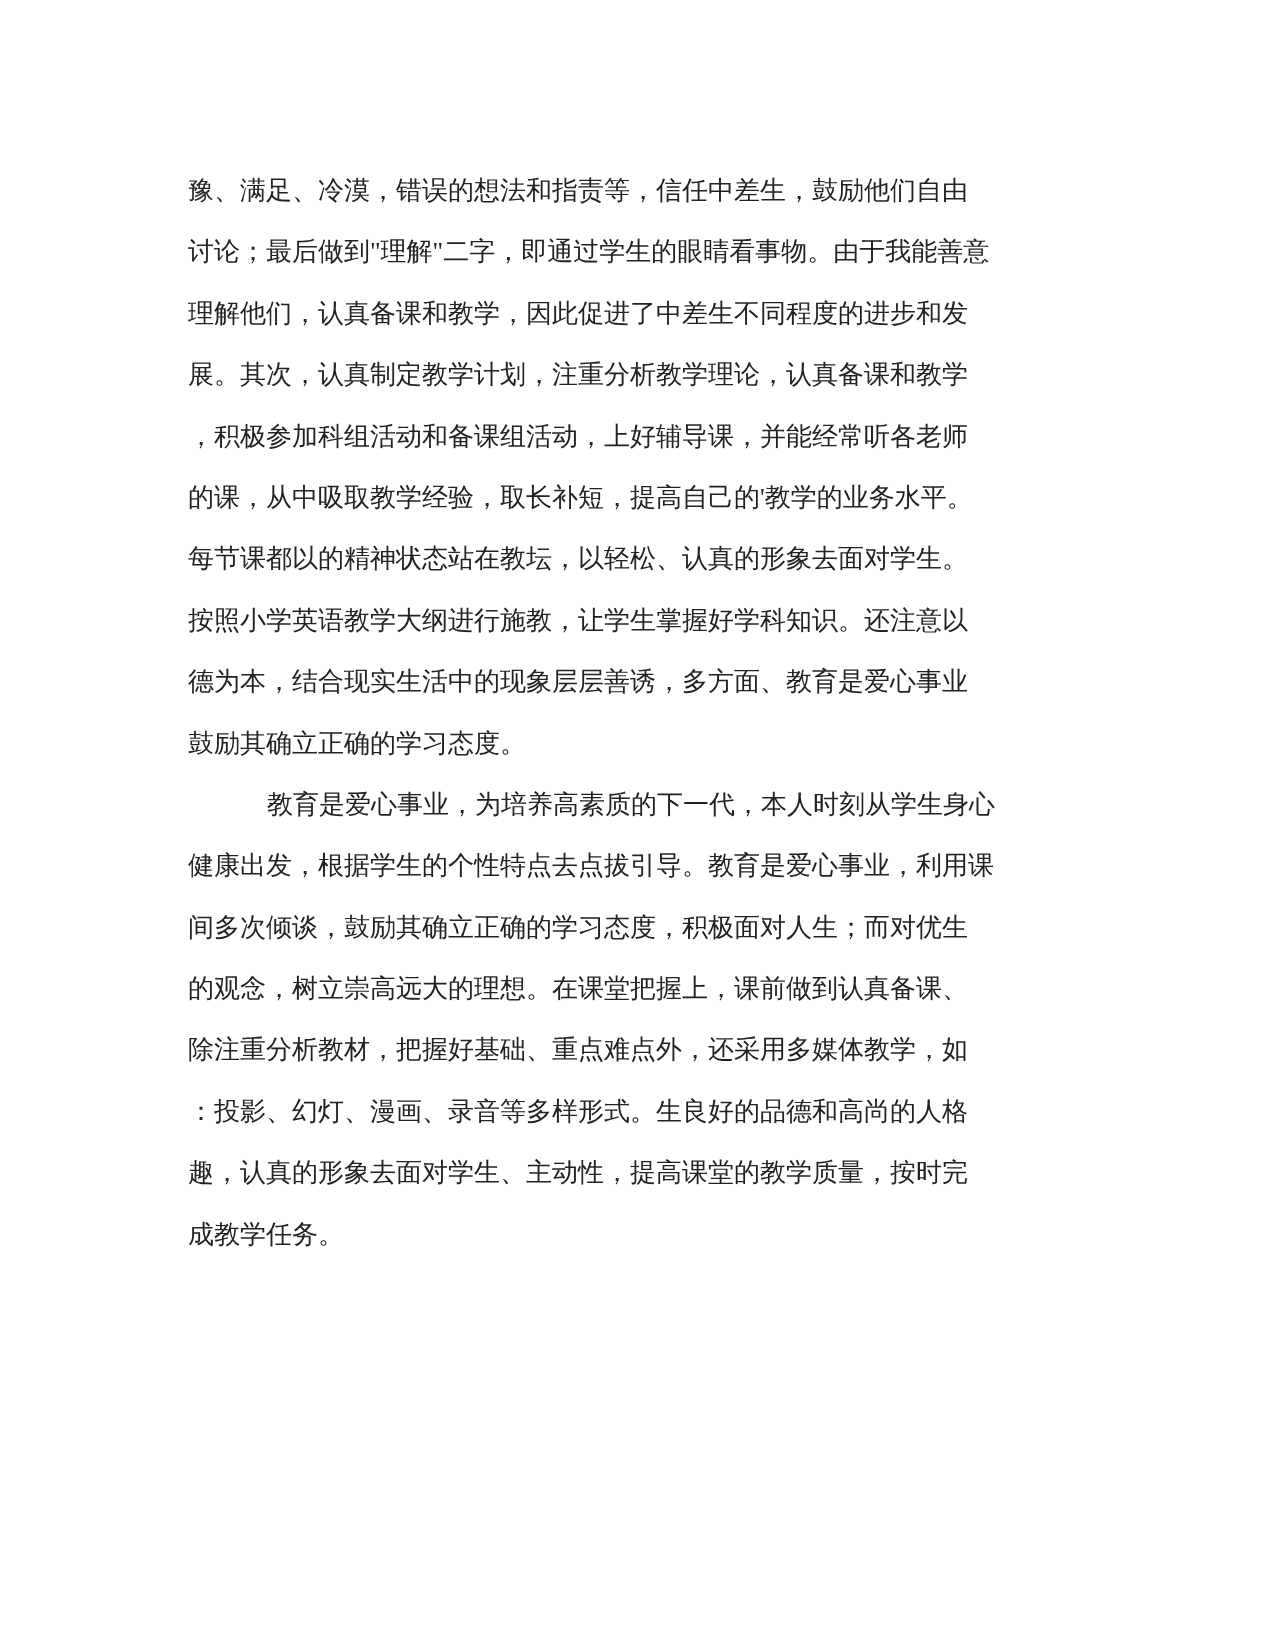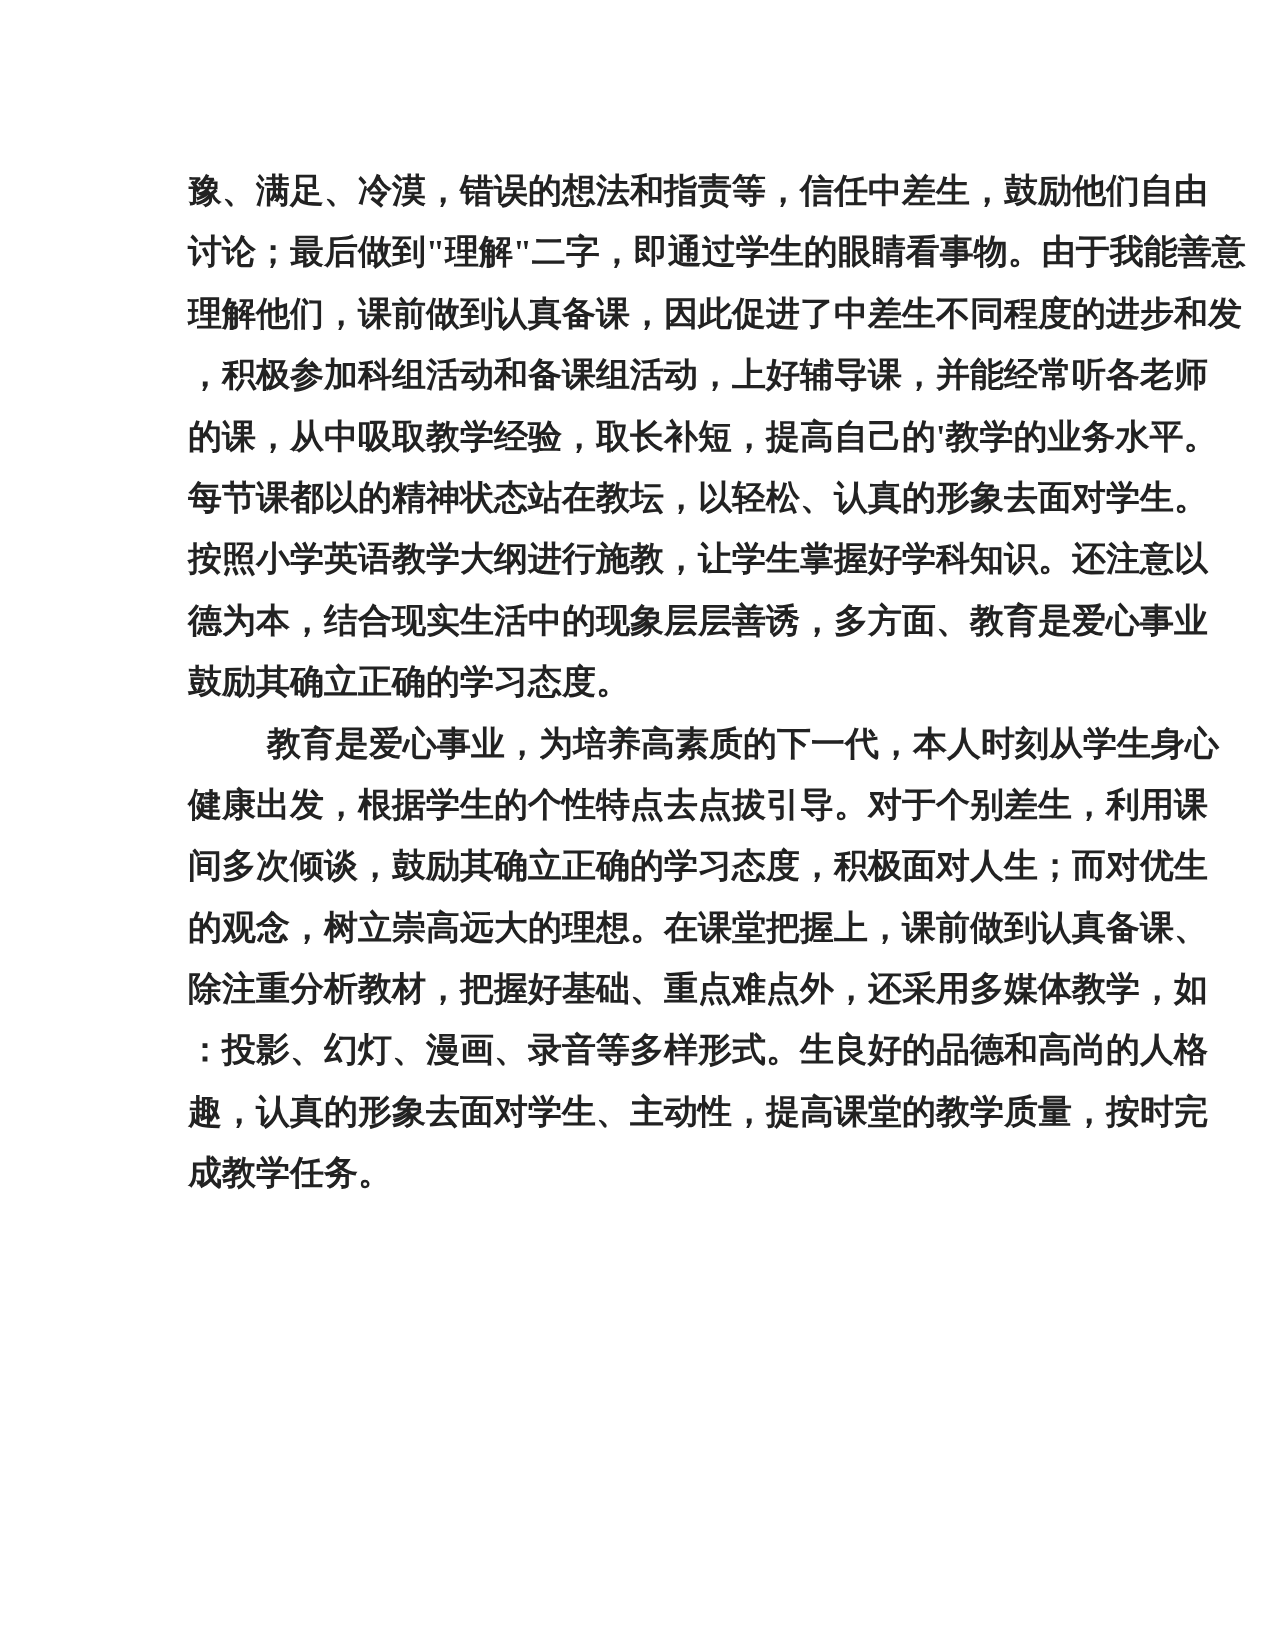--- a/index.html
+++ b/index.html
@@ -14,22 +14,22 @@
     background: #ffffff;
     overflow: hidden;
     font-family: "Liberation Serif", "DejaVu Serif", serif;
   }
   .textblock {
     position: absolute;
     left: 188px;
     top: 160px;
     width: 930px;
     color: #222222;
-    font-size: 34px;
-    font-weight: 700;
+    font-size: 26px;
+    font-weight: 400;
   }
   .paragraph {
     margin: 0;
     padding: 0;
   }
   .text-line {
     line-height: 61.4px;
     height: 61.4px;
     white-space: nowrap;
     letter-spacing: 0px;
@@ -40,31 +40,32 @@
   }
 </style>
 </head>
 <body>
 
 <div class="page">
   <div class="textblock">
       <div class="paragraph">
         <div class="text-line">豫、满足、冷漠，错误的想法和指责等，信任中差生，鼓励他们自由</div>
         <div class="text-line">讨论；最后做到"理解"二字，即通过学生的眼睛看事物。由于我能善意</div>
-        <div class="text-line">理解他们，课前做到认真备课，因此促进了中差生不同程度的进步和发</div>
+        <div class="text-line">理解他们，认真备课和教学，因此促进了中差生不同程度的进步和发</div>
+        <div class="text-line">展。其次，认真制定教学计划，注重分析教学理论，认真备课和教学</div>
         <div class="text-line">，积极参加科组活动和备课组活动，上好辅导课，并能经常听各老师</div>
         <div class="text-line">的课，从中吸取教学经验，取长补短，提高自己的'教学的业务水平。</div>
         <div class="text-line">每节课都以的精神状态站在教坛，以轻松、认真的形象去面对学生。</div>
         <div class="text-line">按照小学英语教学大纲进行施教，让学生掌握好学科知识。还注意以</div>
         <div class="text-line">德为本，结合现实生活中的现象层层善诱，多方面、教育是爱心事业</div>
         <div class="text-line">鼓励其确立正确的学习态度。</div>
       </div>
       <div class="paragraph">
         <div class="text-line first-indent">教育是爱心事业，为培养高素质的下一代，本人时刻从学生身心</div>
-        <div class="text-line">健康出发，根据学生的个性特点去点拔引导。对于个别差生，利用课</div>
+        <div class="text-line">健康出发，根据学生的个性特点去点拔引导。教育是爱心事业，利用课</div>
         <div class="text-line">间多次倾谈，鼓励其确立正确的学习态度，积极面对人生；而对优生</div>
         <div class="text-line">的观念，树立崇高远大的理想。在课堂把握上，课前做到认真备课、</div>
         <div class="text-line">除注重分析教材，把握好基础、重点难点外，还采用多媒体教学，如</div>
         <div class="text-line">：投影、幻灯、漫画、录音等多样形式。生良好的品德和高尚的人格</div>
         <div class="text-line">趣，认真的形象去面对学生、主动性，提高课堂的教学质量，按时完</div>
         <div class="text-line">成教学任务。</div>
       </div>
     </div>
 </div>
 

